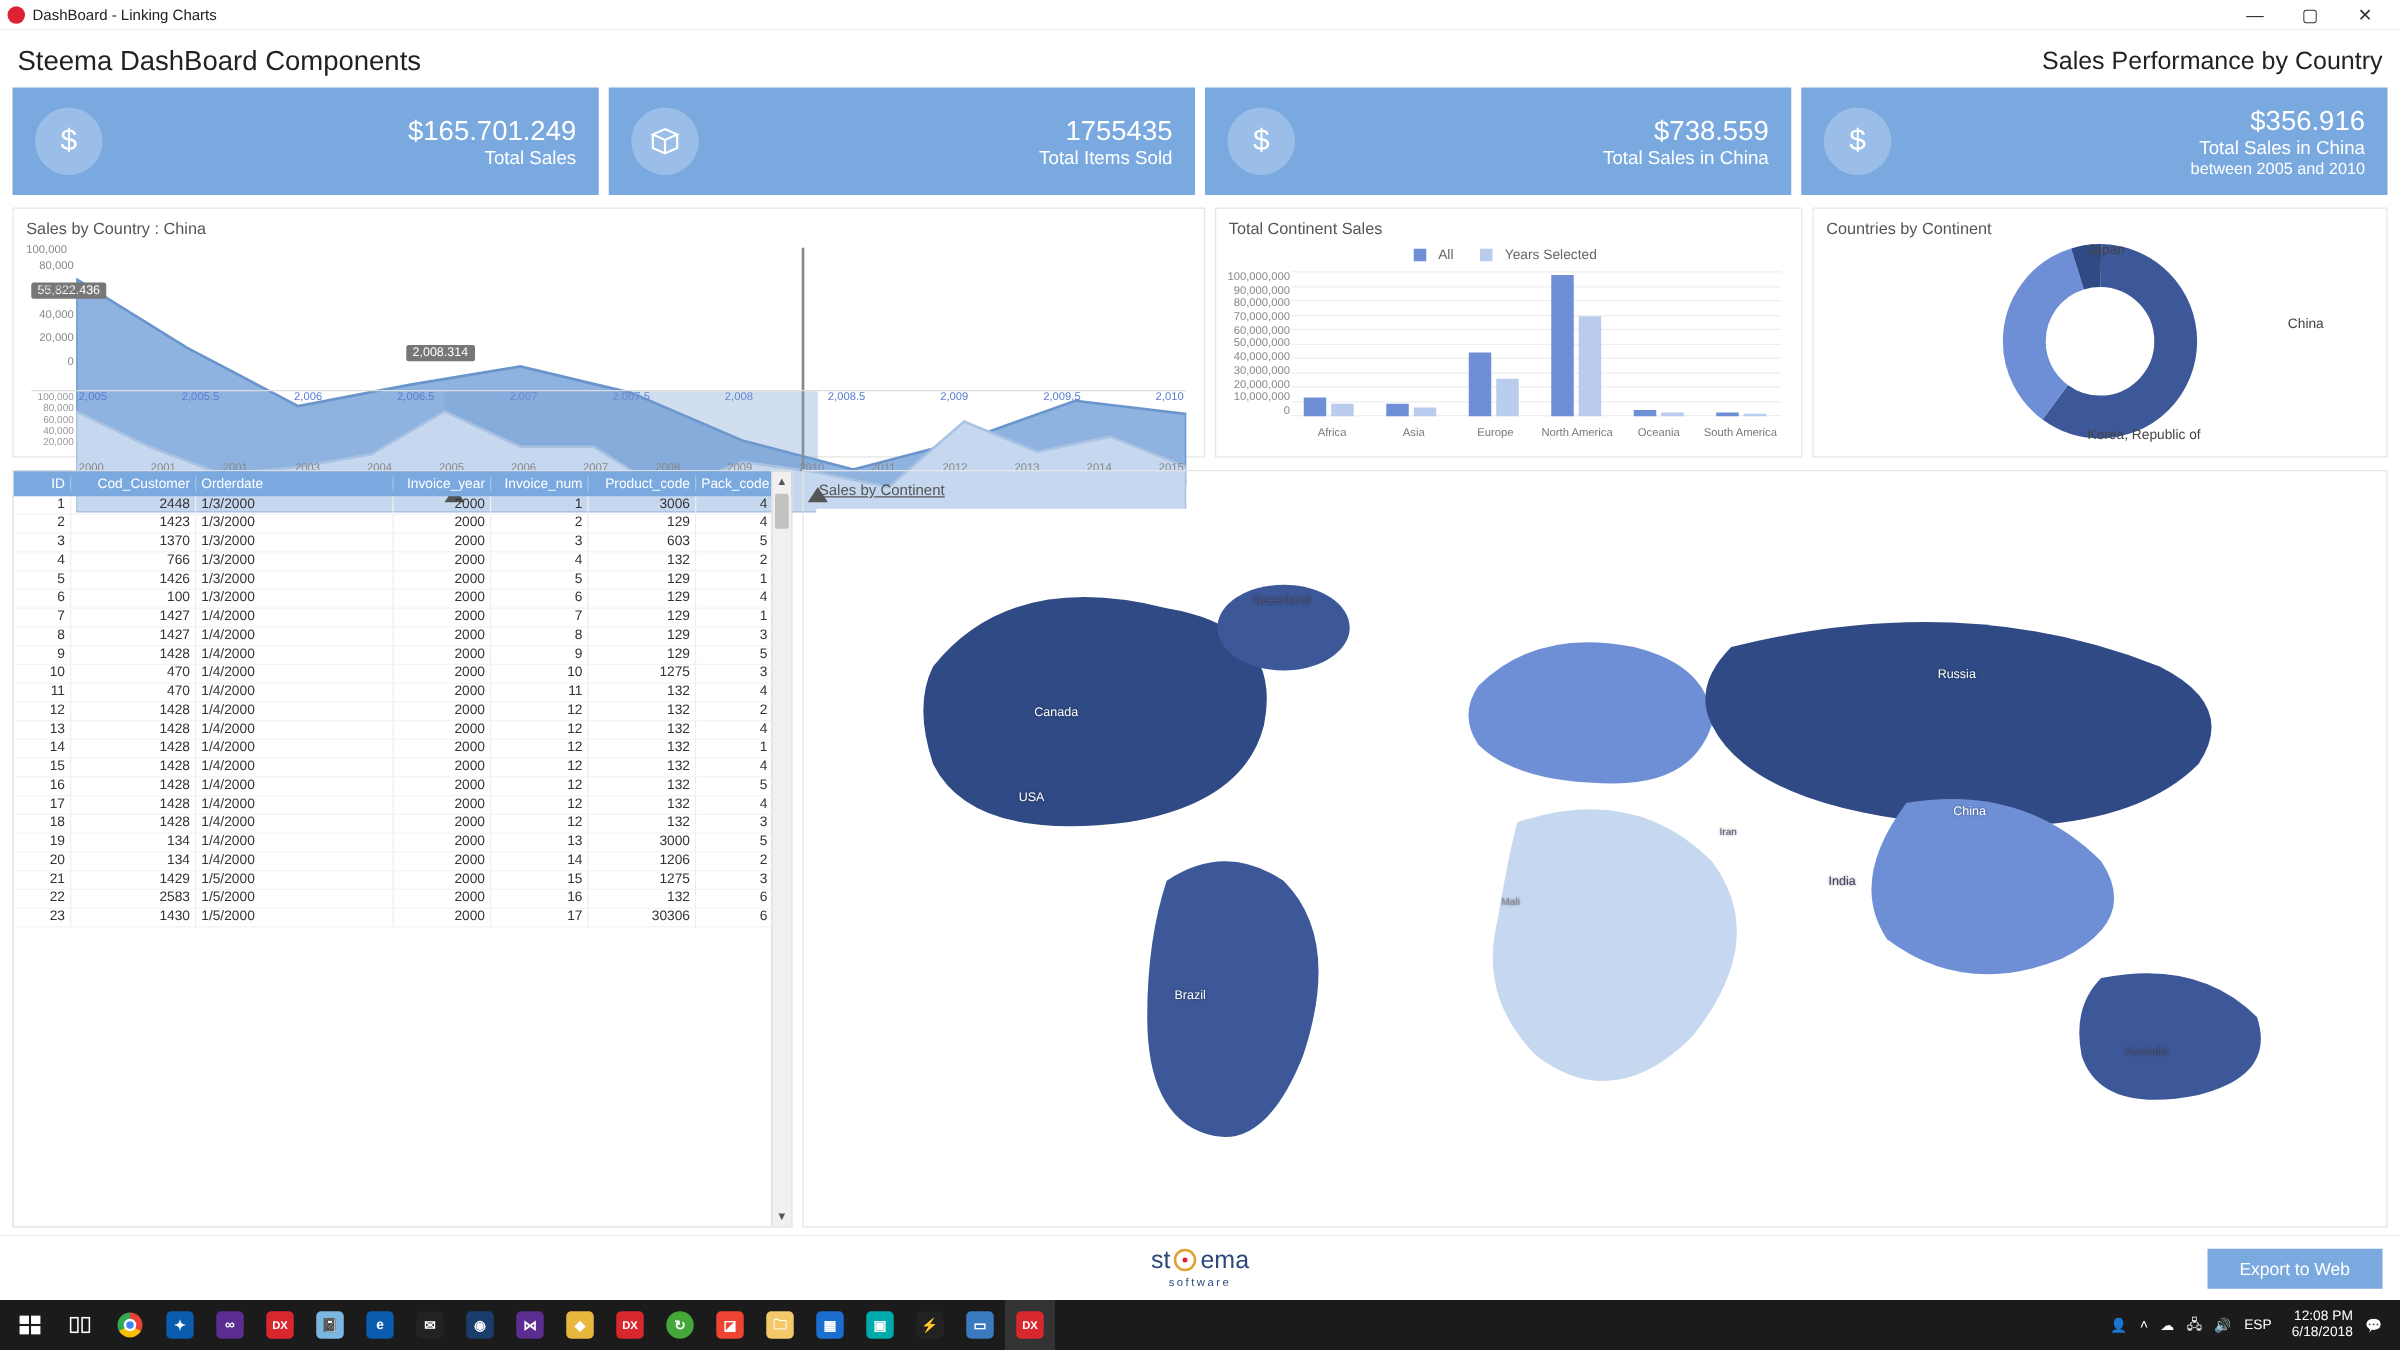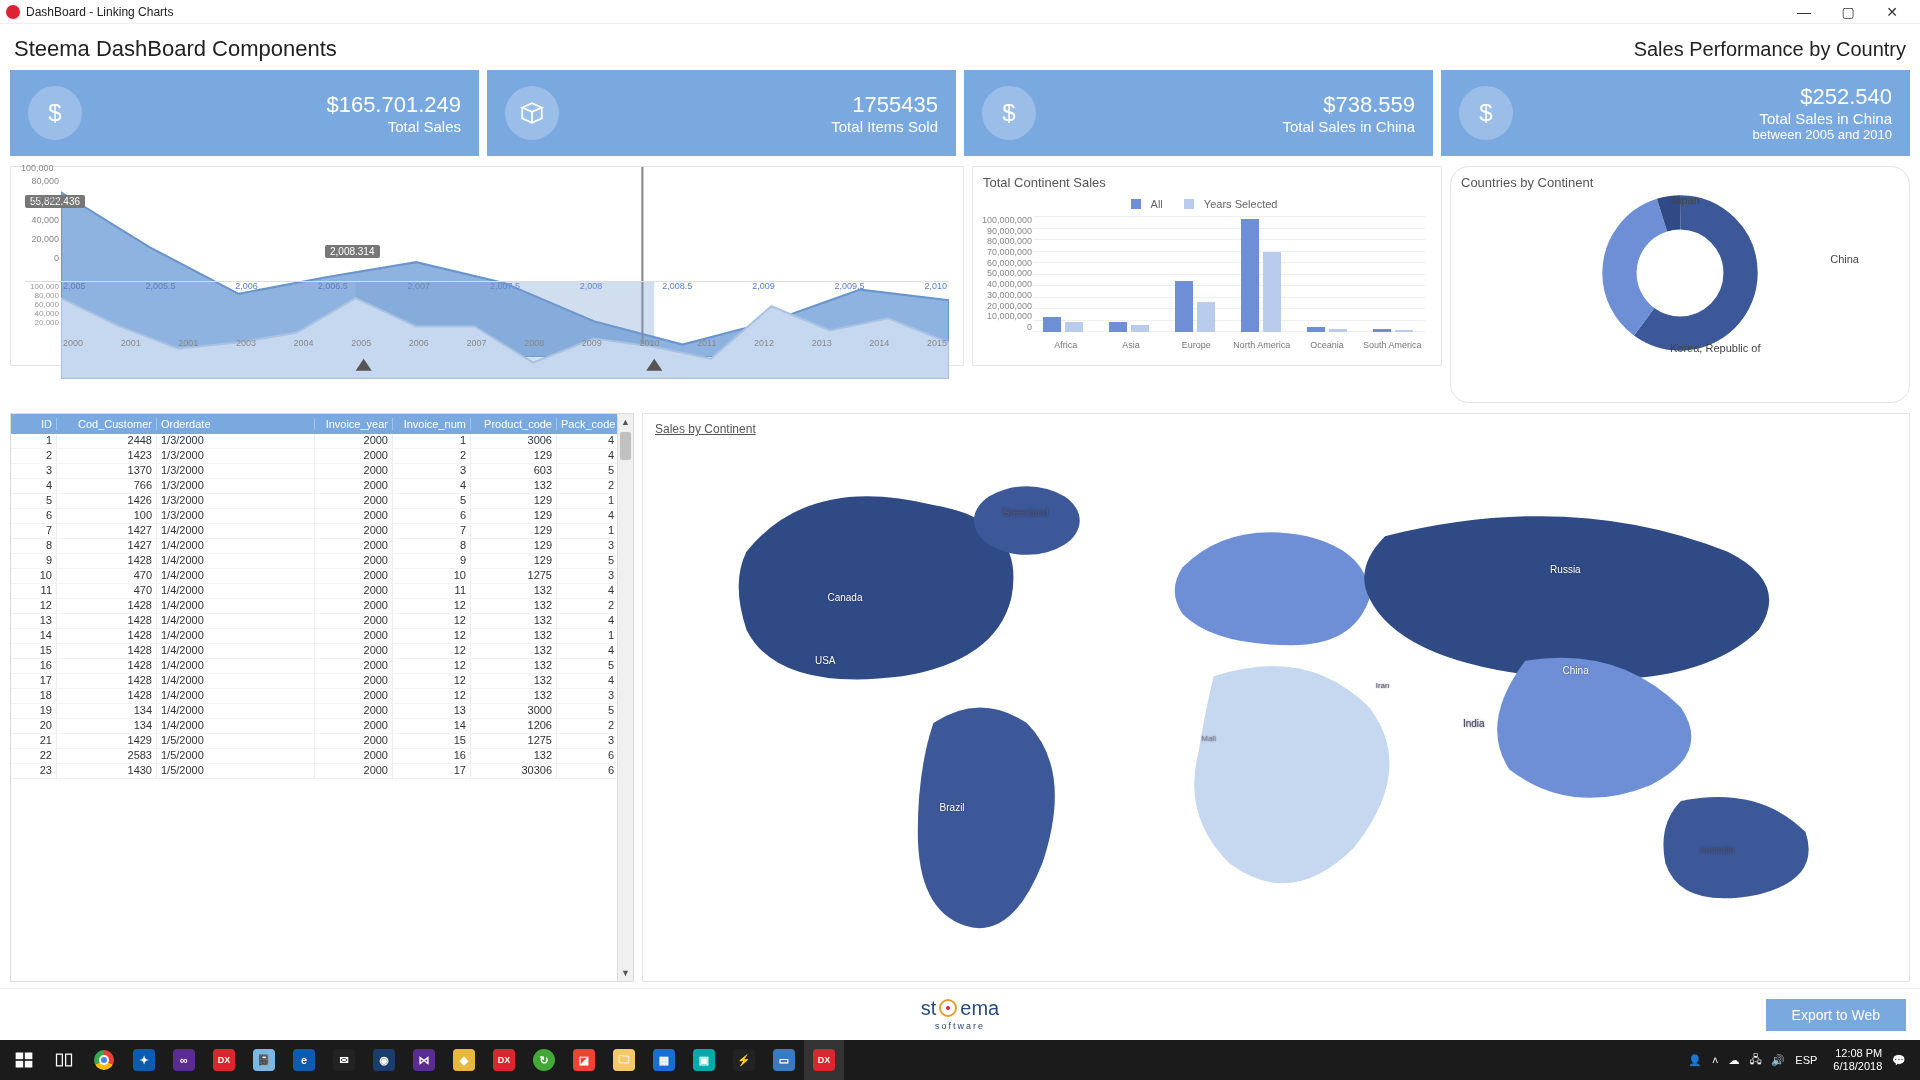--- a/index.html
+++ b/index.html
@@ -69,21 +69,21 @@
   }
   .panel {
     background:#fff; border:1px solid #e5e5e5;
     position:relative;
   }
   .panel-title {
     font-size: 13px; color:#555; padding: 8px 10px;
   }
   .panel-a { flex:1; height: 200px; }
   .panel-b { width: 470px; height:200px;}
-  .panel-c { width: 460px; height:237px;border-radius:19px;}
+  .panel-c { width: 460px; height:200px;}
 
   
   .area-chart { position:relative; height:110px; margin:0 14px; }
   .area-poly { fill:#8eb3e0; stroke:#6a95cc; stroke-width:1;}
   .mini-chart { position:relative; height:55px; margin:4px 14px 0 14px; border-top:1px solid #ddd;}
   .mini-poly { fill:#c6d8ef; stroke:#a9c2e2; }
   .sel-band { fill:rgba(120,160,210,.35);}
   .x-ticks { display:flex; justify-content:space-between; font-size:9px; color:#5a7dcf; padding:0 2px;}
   .x-ticks-mini { font-size:9px; color:#888; }
   .marker-label {
@@ -198,30 +198,31 @@
   <div class="kpi">
     <div class="iconcircle">$</div>
     <div class="kpi-text">
       <div class="kpi-value">$738.559</div>
       <div class="kpi-label">Total Sales in China</div>
     </div>
   </div>
   <div class="kpi">
     <div class="iconcircle">$</div>
     <div class="kpi-text">
-      <div class="kpi-value">$252.540</div>
+      <div class="kpi-value">$356.916</div>
       <div class="kpi-label">Total Sales in China</div>
       <div class="kpi-sub">between 2005 and 2010</div>
     </div>
   </div>
 </div>
 
 <div class="mid-row">
 
   <div class="panel panel-a">
+    <div class="panel-title">Sales by Country : China</div>
     <div class="area-chart">
       <div style="position:absolute;left:-4px;top:-4px;font-size:9px;color:#888;">
         <div>100,000</div>
       </div>
       <svg viewBox="0 0 420 90" preserveAspectRatio="none" style="position:absolute;inset:0;left:36px;right:0;">
         <line x1="0" y1="90" x2="420" y2="90" stroke="#bbb"></line>
         <polygon class="area-poly" points="0,12 42,38 84,60 126,52 168,45 210,55 252,73 294,84 336,73 378,58 420,63 420,90 0,90"></polygon>
         <line x1="275" y1="0" x2="275" y2="90" stroke="#888" stroke-width="1"></line>
       </svg>
       <div class="marker-label" style="left:0;top:28px;">55,822.436</div>

